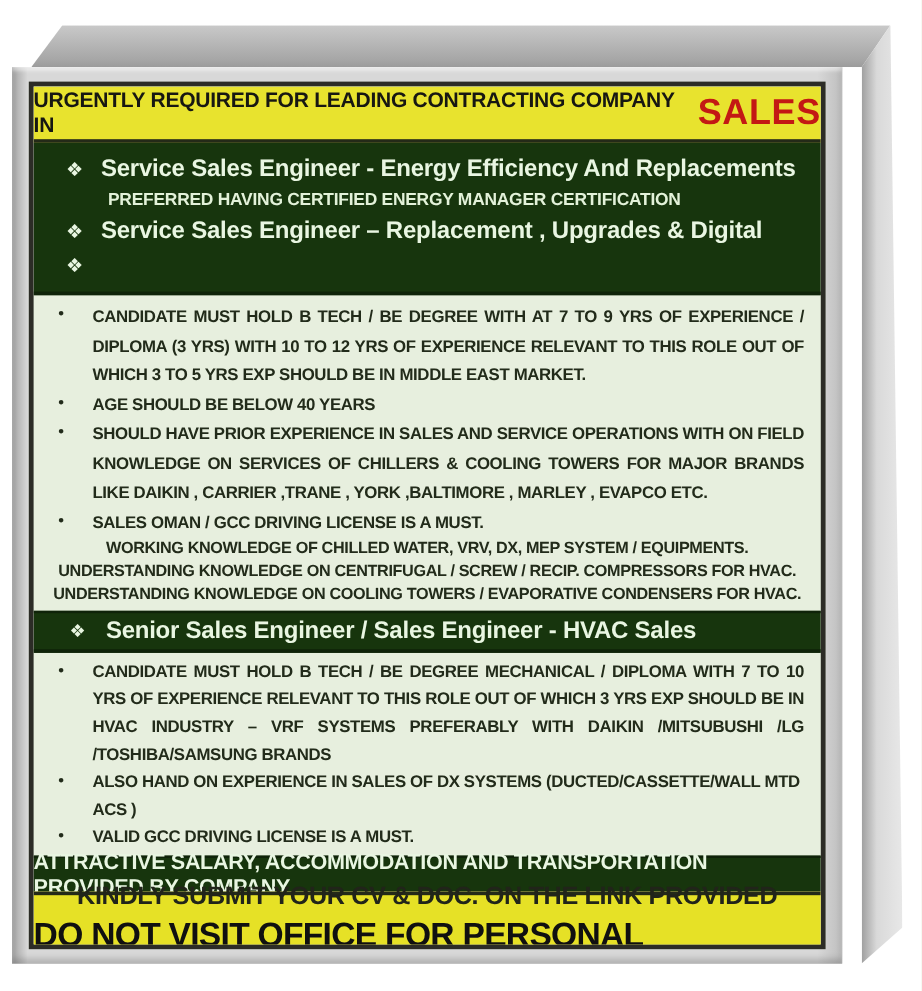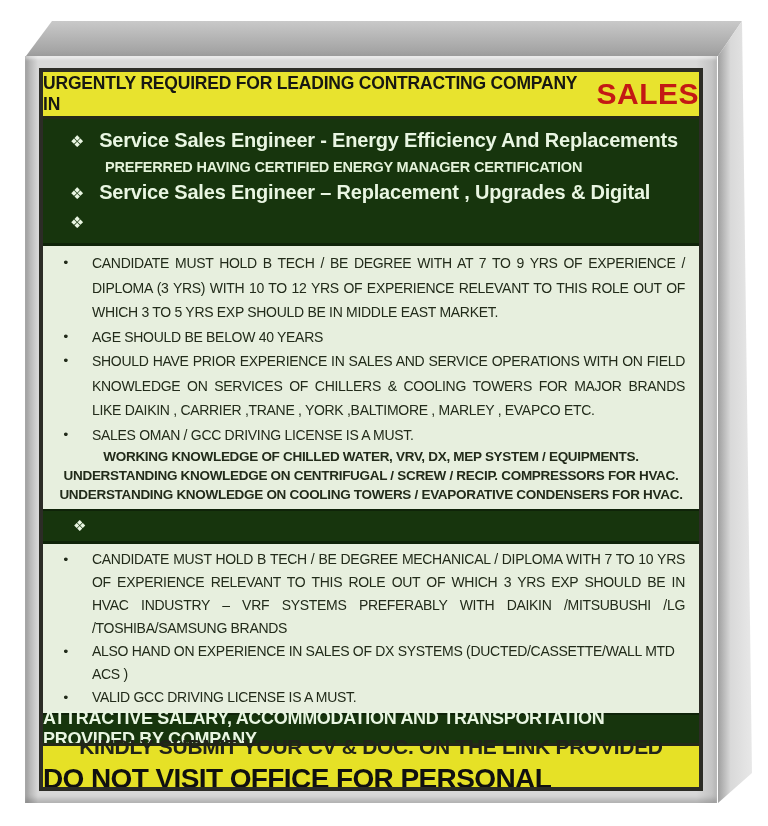--- a/index.html
+++ b/index.html
@@ -18,21 +18,21 @@
     position:absolute;left:26px;top:21px;width:716px;height:35px;
     background:linear-gradient(180deg,#c9c9c9 0%,#a5a5a5 85%,#9b9b9b 100%);
     clip-path:polygon(26px 0,716px 0,692px 35px,0 35px);
   }
   .face-right{
     position:absolute;left:718px;top:21px;width:36px;height:782px;
     background:linear-gradient(90deg,#9f9f9f 0%,#d9d9d9 35%,#e9e9e9 100%);
     clip-path:polygon(0 35px,24px 0,34px 752px,0 782px);
   }
   .front{
-    position:absolute;left:25px;top:56px;width:692px;height:747px;
+    position:absolute;left:10px;top:56px;width:692px;height:747px;
     background:linear-gradient(90deg,#a2a2a2 0,#d8d8d8 13px,#d8d8d8 97%,#bdbdbd 100%);
     box-shadow:inset 0 -4px 5px rgba(0,0,0,.18), inset 0 3px 3px rgba(255,255,255,.5);
   }
   .poster{
     position:absolute;left:14px;top:12px;right:14px;bottom:12px;
     border:4px solid var(--border-dark);
     background:var(--pale-green);
     display:flex;flex-direction:column;overflow:hidden;
   }
   
@@ -51,21 +51,21 @@
   .pos-row{display:flex;align-items:baseline;gap:15px;padding-left:15px;
     font-size:20px;font-weight:bold;line-height:29px;letter-spacing:-0.2px;}
   .dmd{font-size:16px;flex:none;font-family:"DejaVu Sans",sans-serif;}
   .pos-note{padding-left:50px;font-size:14.5px;font-weight:bold;line-height:22px;letter-spacing:-0.2px;color:#e3f2d9;}
   
   .req{color:var(--ink);padding:5px 14px 0 14px;}
   .req1{flex:none;height:258px;}
   .req2{flex:none;height:165px;padding-top:4px;}
   .b-row{display:flex;}
   .dot{flex:none;width:30px;padding-left:5px;font-size:13px;line-height:24.5px;font-family:"DejaVu Sans",sans-serif;}
-  .b-text{margin:0;font-weight:normal;font-size:14px;line-height:24.5px;letter-spacing:-0.3px;flex:1;}
+  .b-text{margin:0;font-weight:bold;font-size:14px;line-height:24.5px;letter-spacing:-0.3px;flex:1;}
   .req2 .b-text{line-height:23px;}
   .req2 .dot{line-height:23px;}
   .justify{text-align:justify;}
   .note-c{margin:0;text-align:center;font-weight:bold;font-size:13.5px;line-height:19px;letter-spacing:-0.3px;color:var(--ink);}
   
   .senior-bar{
     flex:none;height:30px;background:var(--dark-green);
     border-top:2px solid #0f2309;border-bottom:3px solid #0f2309;
     color:var(--mint);display:flex;align-items:center;gap:17px;padding-left:30px;
     font-size:20px;font-weight:bold;letter-spacing:-0.2px;
@@ -131,20 +131,21 @@
           <span class="dot">•</span>
           <p class="b-text">SALES OMAN / GCC DRIVING LICENSE IS A MUST.</p>
         </div>
         <p class="note-c">WORKING KNOWLEDGE OF CHILLED WATER, VRV, DX, MEP SYSTEM / EQUIPMENTS.</p>
         <p class="note-c">UNDERSTANDING KNOWLEDGE ON CENTRIFUGAL / SCREW / RECIP. COMPRESSORS FOR HVAC.</p>
         <p class="note-c">UNDERSTANDING KNOWLEDGE ON COOLING TOWERS / EVAPORATIVE CONDENSERS FOR HVAC.</p>
       </div>
 
       <div class="senior-bar">
         <span class="dmd">❖</span>
+        <span>Senior Sales Engineer / Sales Engineer - HVAC Sales</span>
       </div>
 
       <div class="req req2">
         <div class="b-row">
           <span class="dot">•</span>
           <p class="b-text justify">CANDIDATE MUST HOLD B TECH / BE DEGREE MECHANICAL / DIPLOMA  WITH 7 TO 10 YRS OF EXPERIENCE RELEVANT TO THIS ROLE OUT OF WHICH 3 YRS EXP SHOULD BE IN HVAC INDUSTRY – VRF SYSTEMS PREFERABLY WITH DAIKIN /MITSUBUSHI /LG /TOSHIBA/SAMSUNG BRANDS</p>
         </div>
         <div class="b-row">
           <span class="dot">•</span>
           <p class="b-text">ALSO HAND ON EXPERIENCE IN SALES OF DX SYSTEMS (DUCTED/CASSETTE/WALL MTD ACS )</p>

